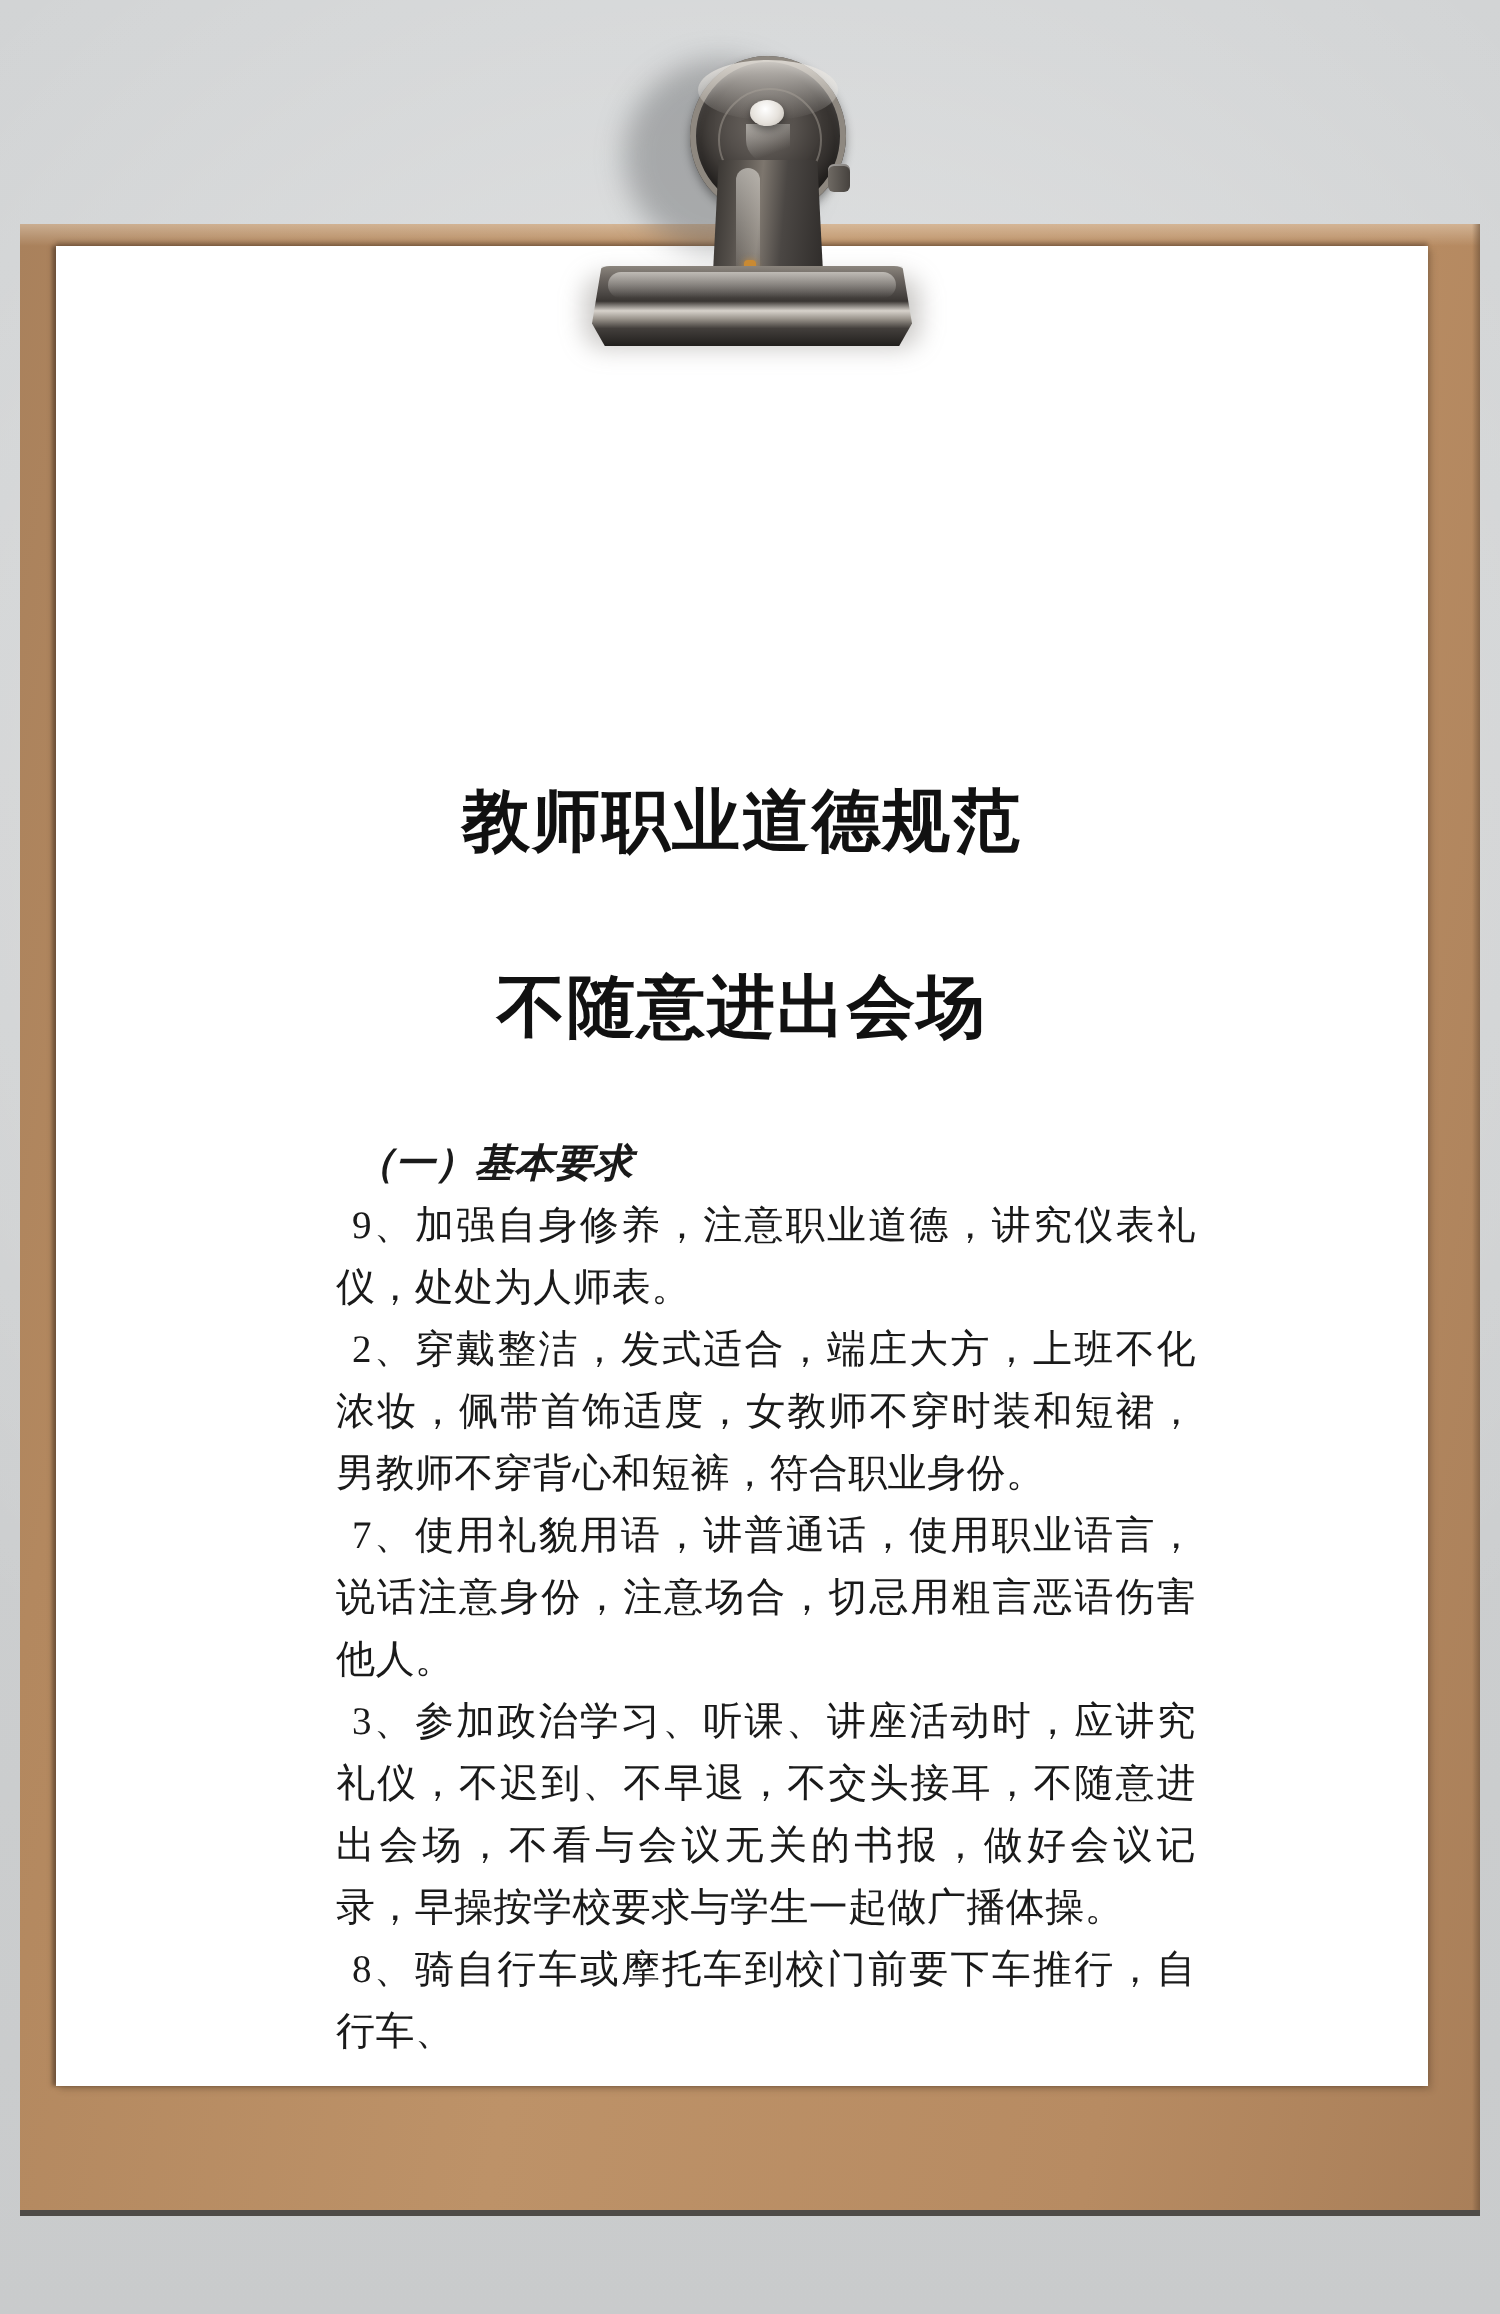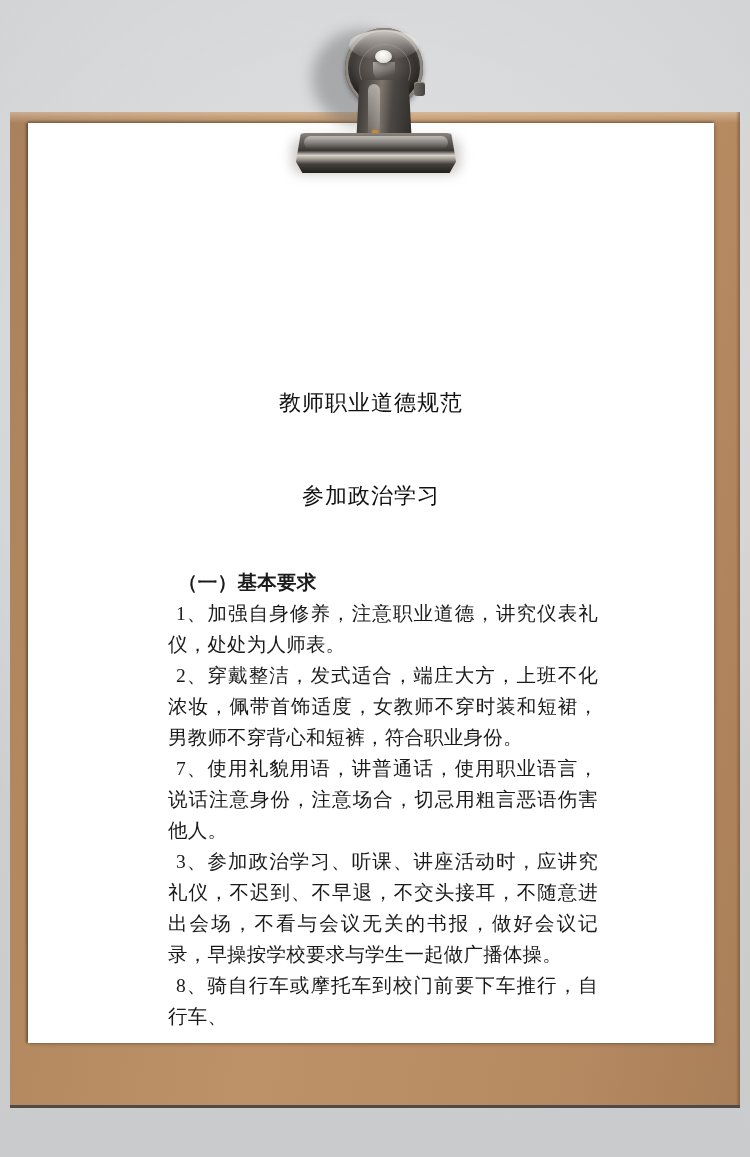--- a/index.html
+++ b/index.html
@@ -75,22 +75,22 @@
   .doc {
     position: absolute;
     left: 0; top: 0; right: 0; bottom: 0;
     color: #000;
   }
   .doc-title {
     position: absolute;
     left: 0;
     width: 100%;
     text-align: center;
-    font-weight: normal;
-    font-size: 22px;
+    font-weight: bold;
+    font-size: 34px;
     letter-spacing: 1px;
     color: #111;
   }
   .doc-title-1 { top: 265px; }
   .doc-title-2 { top: 358px; }
 
   .body-block {
     position: absolute;
     left: 140px;
     top: 444px;
@@ -98,20 +98,21 @@
     font-size: 19.5px;
     line-height: 31px;
     color: #1a1a1a;
     text-align: justify;
     text-justify: inter-ideograph;
   }
   .section-head {
     font-weight: bold;
     text-indent: 10px;
     letter-spacing: 0.3px;
+    font-style: italic;
   }
   .rule {
     text-indent: 8px;
     letter-spacing: 0.2px;
   }
 
   
   .clip {
     position: absolute;
     left: 286px;
@@ -254,25 +255,25 @@
 <div class="clipboard">
   <div class="clipboard-topsheen"></div>
   <div class="clipboard-rightedge"></div>
   <div class="clipboard-bottomedge"></div>
 
   <div class="paper">
     <div class="doc">
 
       <div class="doc-title doc-title-1">教师职业道德规范</div>
 
-      <div class="doc-title doc-title-2">参加政治学习</div>
+      <div class="doc-title doc-title-2">不随意进出会场</div>
 
       <div class="body-block">
         <div class="section-head">（一）基本要求</div>
-        <div class="rule">1、加强自身修养，注意职业道德，讲究仪表礼仪，处处为人师表。</div>
+        <div class="rule">9、加强自身修养，注意职业道德，讲究仪表礼仪，处处为人师表。</div>
         <div class="rule">2、穿戴整洁，发式适合，端庄大方，上班不化浓妆，佩带首饰适度，女教师不穿时装和短裙，男教师不穿背心和短裤，符合职业身份。</div>
         <div class="rule">7、使用礼貌用语，讲普通话，使用职业语言，说话注意身份，注意场合，切忌用粗言恶语伤害他人。</div>
         <div class="rule">3、参加政治学习、听课、讲座活动时，应讲究礼仪，不迟到、不早退，不交头接耳，不随意进出会场，不看与会议无关的书报，做好会议记录，早操按学校要求与学生一起做广播体操。</div>
         <div class="rule">8、骑自行车或摩托车到校门前要下车推行，自行车、</div>
       </div>
 
     </div>
   </div>
 </div>
 

